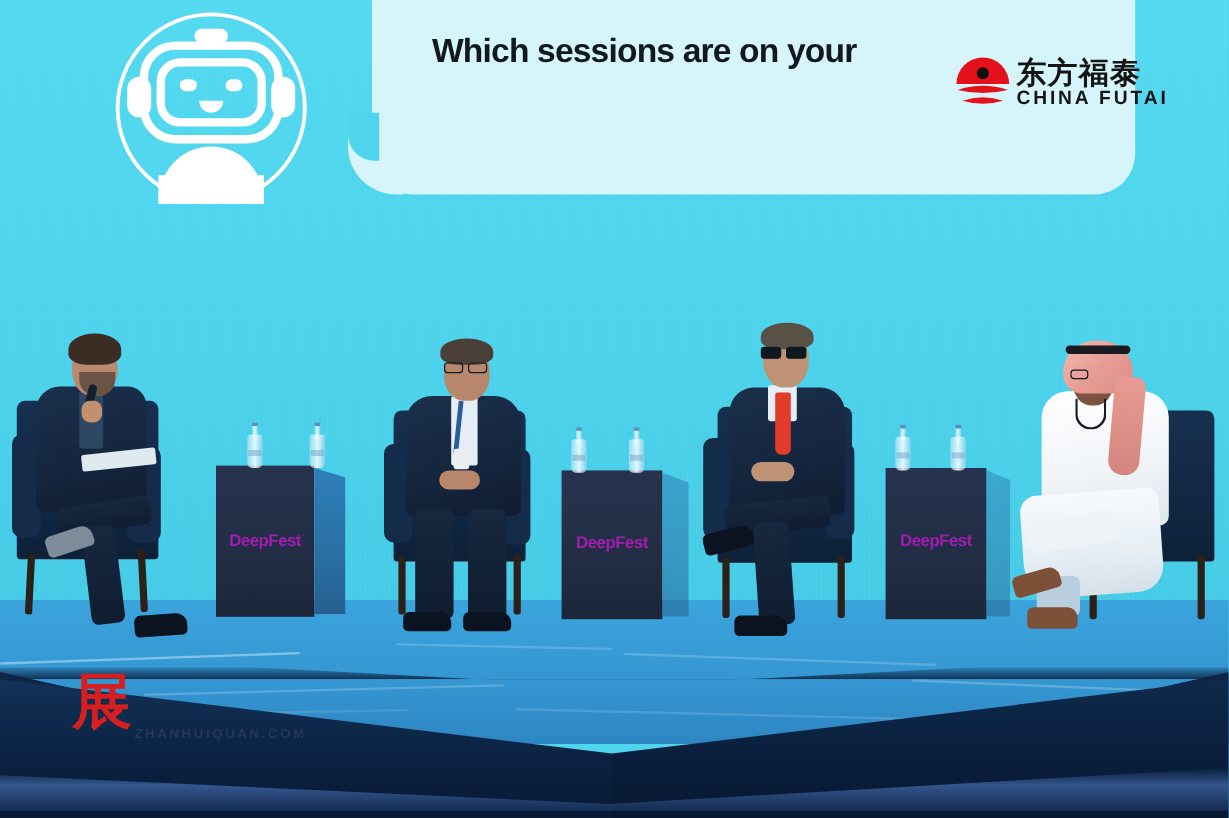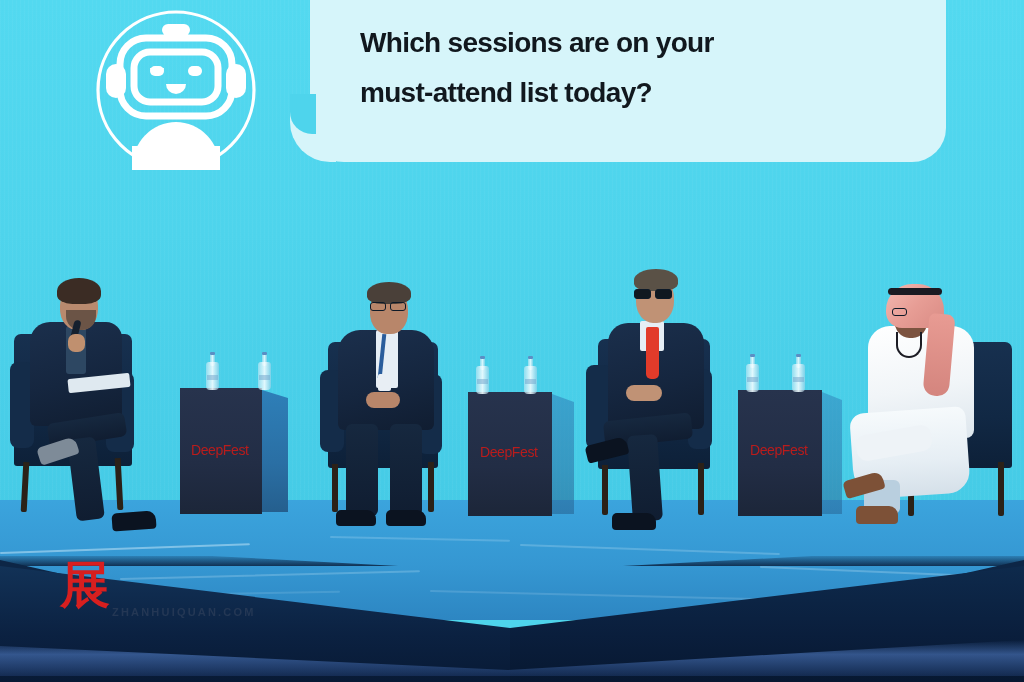--- a/index.html
+++ b/index.html
@@ -87,21 +87,21 @@
   .podium{ position:absolute; }
   .podium-front{
     position:absolute; left:0; top:0;
     background:linear-gradient(180deg,#27334d 0%,#222d45 60%,#1c2639 100%);
   }
   .podium-side{
     position:absolute;
     background:linear-gradient(180deg,#2e7fb8 0%,#2a6fa4 60%,#255f8e 100%);
   }
   .podium-logo{
-    position:absolute; color:#b91c1c; font-weight:400; letter-spacing:-.4px;
+    position:absolute; color:#a21caf; font-weight:700; letter-spacing:-.4px;
     font-family:"Liberation Sans", sans-serif; white-space:nowrap;
   }
   .bottle{ position:absolute; }
   .bottle-body{
     position:absolute; left:0; bottom:0; width:100%; height:74%;
     background:linear-gradient(90deg,rgba(200,232,245,.55),rgba(240,252,255,.9),rgba(170,210,232,.5));
     border-radius:3px 3px 4px 4px;
   }
   .bottle-neck{
     position:absolute; left:32%; top:0; width:36%; height:38%;
@@ -343,21 +343,20 @@
     <div style="position:absolute; left:18px; top:200px; width:36px; height:34px; background:#b9cfdf; border-radius:6px;"></div>
     <div class="shoe" style="left:-2px; top:196px; width:40px; height:18px; background:#7d5137; transform:rotate(-16deg);"></div>
     <div class="shoe" style="left:10px; top:226px; width:42px; height:18px; background:#7d5137;"></div>
   </div>
 
   <div class="bubble">
     <div class="bubble-body"></div>
     <div class="bubble-tail"></div>
     <div class="bubble-text">
       <div>Which sessions are on your</div>
-      <div>must-attend list today?</div>
     </div>
   </div>
 
   <div class="robot">
     <svg viewBox="0 0 196 172" width="196" height="172" aria-hidden="true">
 
       <circle cx="98" cy="84" r="78" fill="none" stroke="#ffffff" stroke-width="3.2"></circle>
 
       <rect x="84" y="18" width="28" height="12" rx="6" fill="#ffffff"></rect>
 
@@ -372,19 +371,31 @@
       <rect x="72" y="60" width="14" height="10" rx="5" fill="#ffffff"></rect>
       <rect x="110" y="60" width="14" height="10" rx="5" fill="#ffffff"></rect>
 
       <path d="M88 78 h20 a10 10 0 0 1 -20 0 z" fill="#ffffff"></path>
 
       <path d="M54 162 a44 46 0 0 1 88 0 z" fill="#ffffff"></path>
       <rect x="54" y="140" width="88" height="24" fill="#ffffff"></rect>
     </svg>
   </div>
 
+  <div class="cf-logo">
+    <div class="cf-mark">
+      <svg viewBox="0 0 48 48" width="48" height="48" aria-hidden="true">
+        <path d="M24 2 A22 22 0 0 1 46 24 H2 A22 22 0 0 1 24 2 Z" fill="#e3121a"></path>
+        <circle cx="24" cy="15" r="5" fill="#0f0f0f"></circle>
+        <path d="M3 29 Q24 22 45 29 Q24 34 3 29 Z" fill="#e3121a"></path>
+        <path d="M7 38 Q24 32 41 38 Q24 43 7 38 Z" fill="#e3121a"></path>
+      </svg>
+    </div>
+    <div class="cf-cn">东方福泰</div>
+    <div class="cf-en">CHINA FUTAI</div>
+  </div>
 
   <div class="watermark">
     <div class="wm-red">展</div>
     <div class="wm-url">ZHANHUIQUAN.COM</div>
   </div>
 
 </div>
 
 </body></html>

